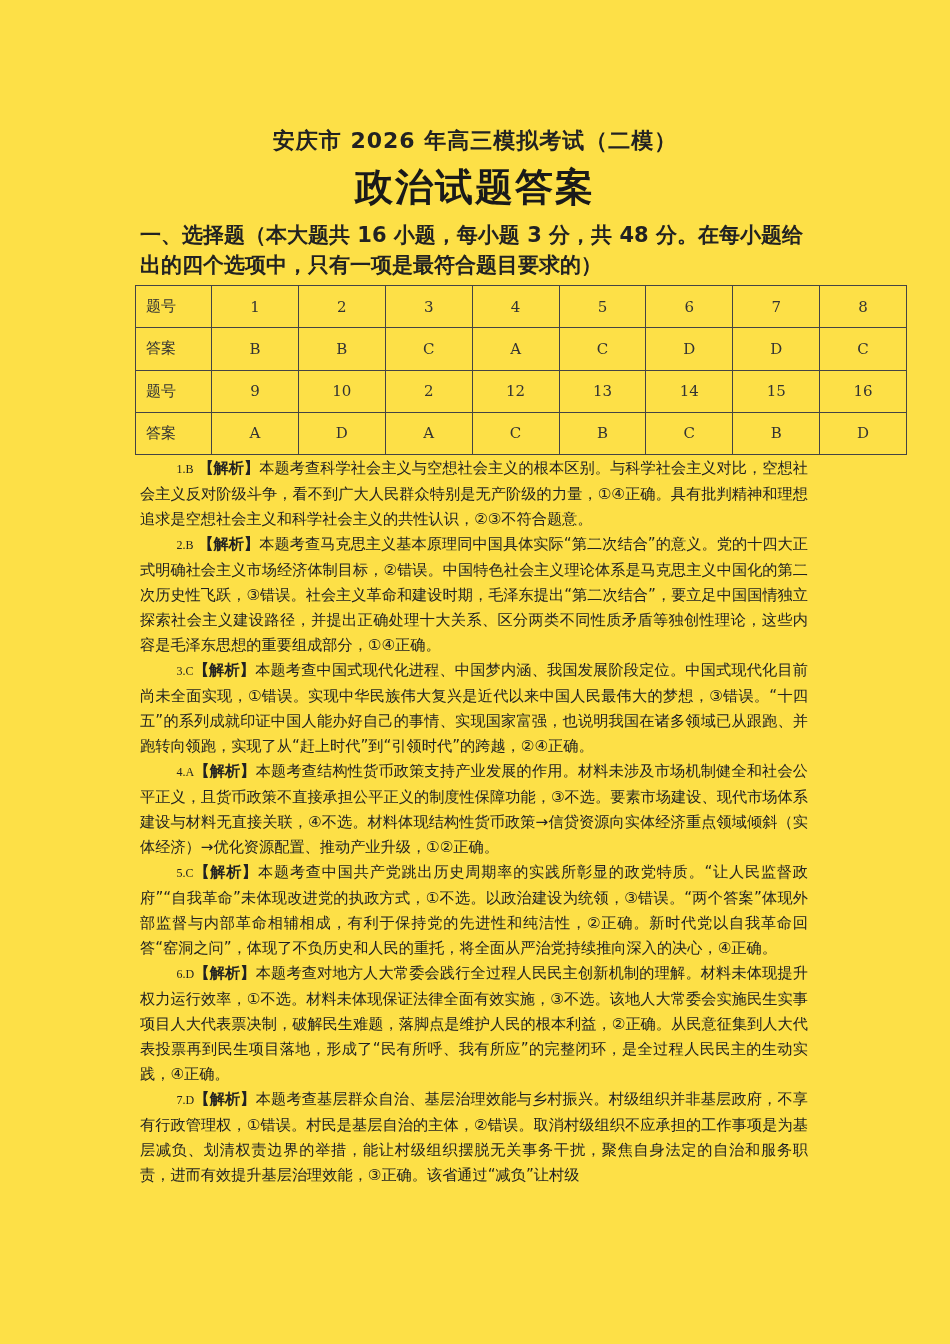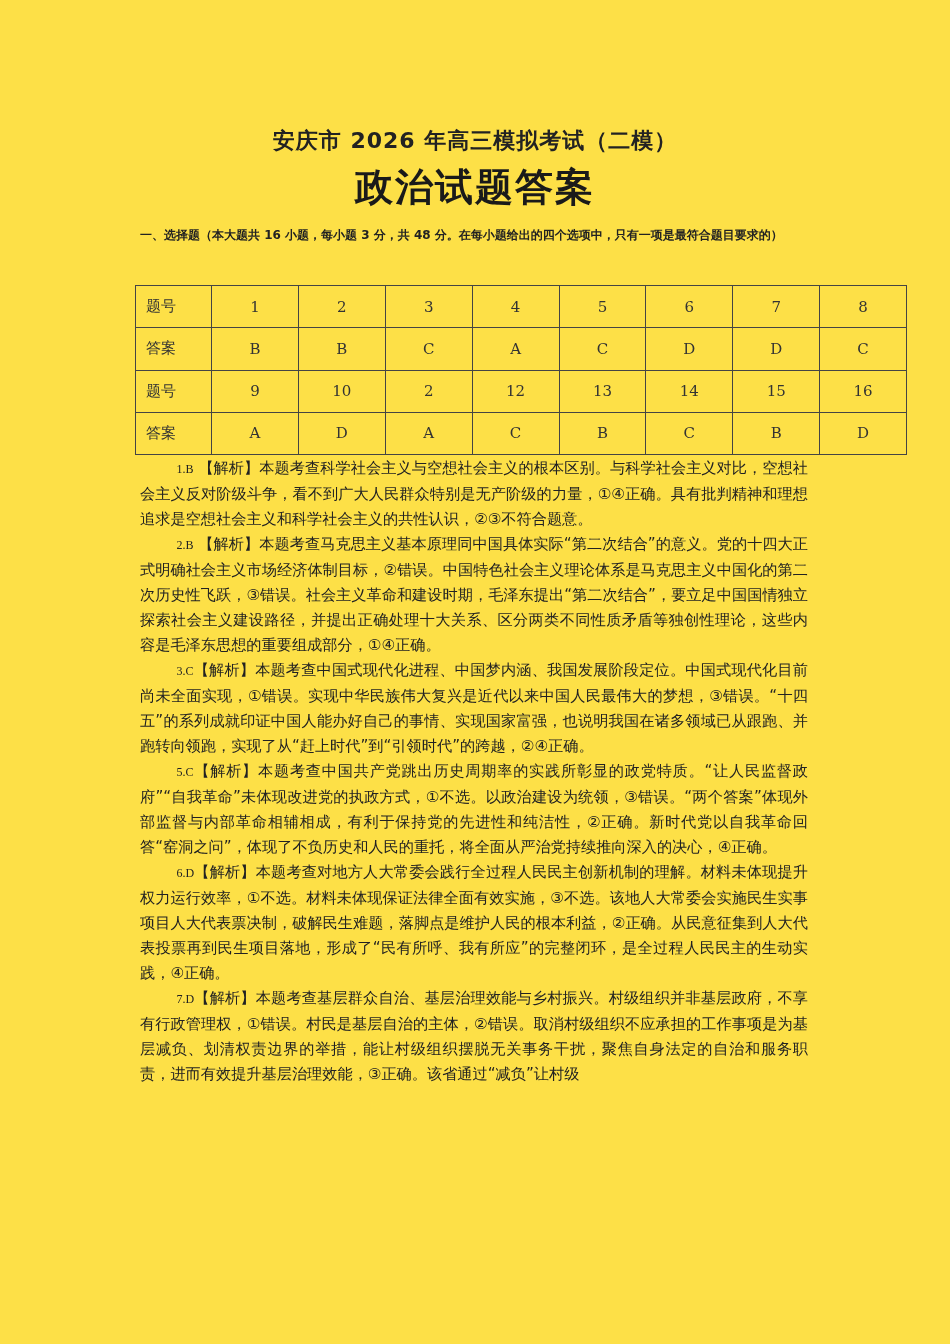--- a/index.html
+++ b/index.html
@@ -15,39 +15,39 @@
     font-size: 22px; letter-spacing: 1px; color: #222;
   }
   .title {
     position: absolute; top: 162px; left: 0; width: 950px; text-align: center;
     font-family: "DejaVu Sans", sans-serif; font-weight: bold;
     font-size: 38px; letter-spacing: 2px; color: #1a1a1a;
   }
   .section-head {
     position: absolute; top: 220px; left: 140px; width: 670px;
     font-family: "DejaVu Sans", sans-serif; font-weight: bold;
-    font-size: 12px; line-height: 30px; color: #222;
+    font-size: 21px; line-height: 30px; color: #222;
   }
   table.answers {
     position: absolute; top: 285px; left: 135px; width: 772px; height: 170px;
     border-collapse: collapse; table-layout: fixed;
   }
   table.answers td {
     border: 1.5px solid #444; text-align: center; font-size: 15px;
     font-family: "DejaVu Serif", serif; color: #333; height: 41px; padding: 0;
   }
   table.answers td.label { text-align: left; padding-left: 10px; width: 65px; font-family: "DejaVu Sans", sans-serif; }
   .explanations {
     position: absolute; top: 456px; left: 140px; width: 668px;
     font-family: "DejaVu Sans", sans-serif; font-size: 15.2px; line-height: 25px;
     color: #222; text-align: justify;
   }
   .item p { margin: 0; text-indent: 2.4em; }
   .num { font-family: Liberation Serif, serif; font-size: 12px; }
-  .tag { font-weight: normal; }
+  .tag { font-weight: bold; }
 </style>
 </head>
 <body>
 
 <div class="page">
 
   <div class="subtitle">安庆市 2026 年高三模拟考试（二模）</div>
   <div class="title">政治试题答案</div>
 
   <div class="section-head">一、选择题（本大题共 16 小题，每小题 3 分，共 48 分。在每小题给出的四个选项中，只有一项是最符合题目要求的）</div>
@@ -105,20 +105,23 @@
     <div class="item">
       <p><span class="num">1.B</span> <span class="tag">【解析】</span><span>本题考查科学社会主义与空想社会主义的根本区别。与科学社会主义对比，空想社会主义反对阶级斗争，看不到广大人民群众特别是无产阶级的力量，①④正确。具有批判精神和理想追求是空想社会主义和科学社会主义的共性认识，②③不符合题意。</span></p>
     </div>
     <div class="item">
       <p><span class="num">2.B</span> <span class="tag">【解析】</span><span>本题考查马克思主义基本原理同中国具体实际“第二次结合”的意义。党的十四大正式明确社会主义市场经济体制目标，②错误。中国特色社会主义理论体系是马克思主义中国化的第二次历史性飞跃，③错误。社会主义革命和建设时期，毛泽东提出“第二次结合”，要立足中国国情独立探索社会主义建设路径，并提出正确处理十大关系、区分两类不同性质矛盾等独创性理论，这些内容是毛泽东思想的重要组成部分，①④正确。</span></p>
     </div>
     <div class="item">
       <p><span class="num">3.C</span><span class="tag">【解析】</span><span>本题考查中国式现代化进程、中国梦内涵、我国发展阶段定位。中国式现代化目前尚未全面实现，①错误。实现中华民族伟大复兴是近代以来中国人民最伟大的梦想，③错误。“十四五”的系列成就印证中国人能办好自己的事情、实现国家富强，也说明我国在诸多领域已从跟跑、并跑转向领跑，实现了从“赶上时代”到“引领时代”的跨越，②④正确。</span></p>
     </div>
     <div class="item">
+      <p><span class="num">4.A</span><span class="tag">【解析】</span><span>本题考查结构性货币政策支持产业发展的作用。材料未涉及市场机制健全和社会公平正义，且货币政策不直接承担公平正义的制度性保障功能，③不选。要素市场建设、现代市场体系建设与材料无直接关联，④不选。材料体现结构性货币政策→信贷资源向实体经济重点领域倾斜（实体经济）→优化资源配置、推动产业升级，①②正确。</span></p>
+    </div>
+    <div class="item">
       <p><span class="num">5.C</span><span class="tag">【解析】</span><span>本题考查中国共产党跳出历史周期率的实践所彰显的政党特质。“让人民监督政府”“自我革命”未体现改进党的执政方式，①不选。以政治建设为统领，③错误。“两个答案”体现外部监督与内部革命相辅相成，有利于保持党的先进性和纯洁性，②正确。新时代党以自我革命回答“窑洞之问”，体现了不负历史和人民的重托，将全面从严治党持续推向深入的决心，④正确。</span></p>
     </div>
     <div class="item">
       <p><span class="num">6.D</span><span class="tag">【解析】</span><span>本题考查对地方人大常委会践行全过程人民民主创新机制的理解。材料未体现提升权力运行效率，①不选。材料未体现保证法律全面有效实施，③不选。该地人大常委会实施民生实事项目人大代表票决制，破解民生难题，落脚点是维护人民的根本利益，②正确。从民意征集到人大代表投票再到民生项目落地，形成了“民有所呼、我有所应”的完整闭环，是全过程人民民主的生动实践，④正确。</span></p>
     </div>
     <div class="item">
       <p><span class="num">7.D</span><span class="tag">【解析】</span><span>本题考查基层群众自治、基层治理效能与乡村振兴。村级组织并非基层政府，不享有行政管理权，①错误。村民是基层自治的主体，②错误。取消村级组织不应承担的工作事项是为基层减负、划清权责边界的举措，能让村级组织摆脱无关事务干扰，聚焦自身法定的自治和服务职责，进而有效提升基层治理效能，③正确。该省通过“减负”让村级</span></p>
     </div>
   </div>
 

